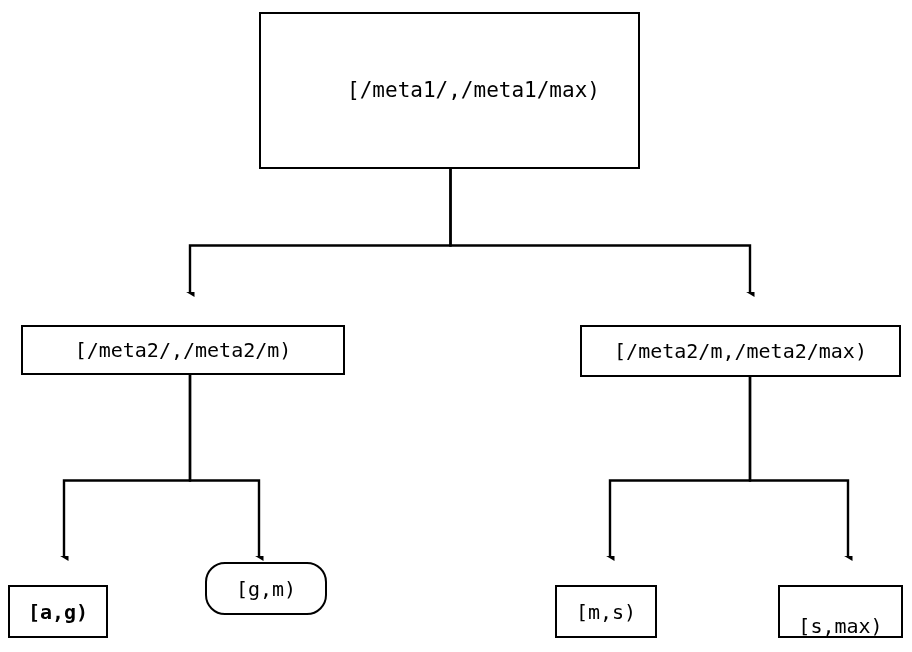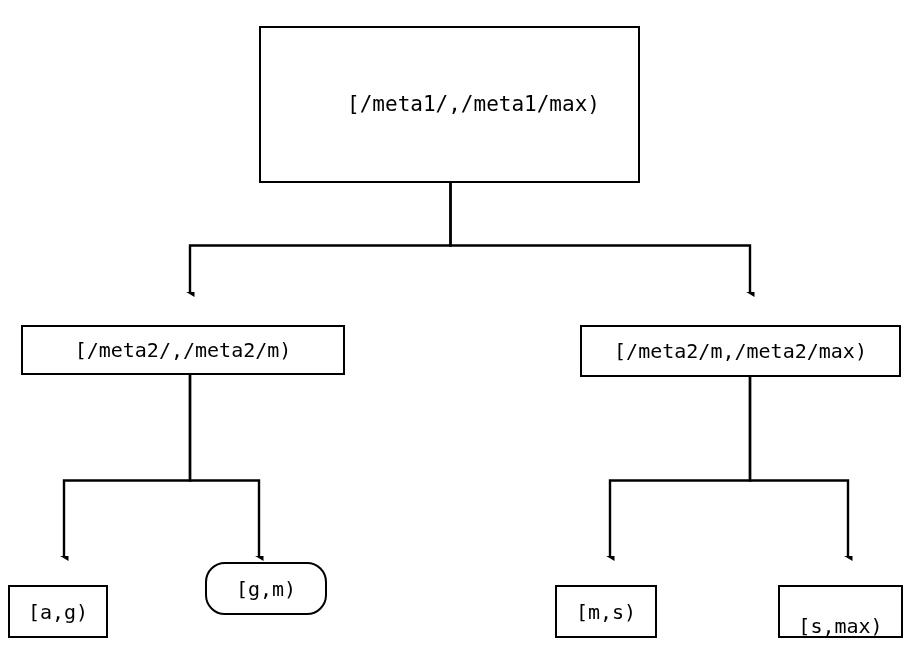--- a/index.html
+++ b/index.html
@@ -36,21 +36,21 @@
     letter-spacing: 0px;
   }
   .node-label {
     display: block;
     line-height: 1;
   }
 
   
   #node-root {
     left: 259px;
-    top: 26px;
+    top: 12px;
     width: 381px;
     height: 157px;
     padding-left: 48px;
   }
   #node-root .node-label { font-size: 21px; }
 
   
   #node-mid-left {
     left: 21px;
     top: 325px;
@@ -65,20 +65,21 @@
   }
   #node-mid-left .node-label,
   #node-mid-right .node-label { font-size: 20px; }
 
   
   #node-leaf-ag {
     left: 8px;
     top: 585px;
     width: 100px;
     height: 53px;
+    font-weight: bold;
   }
   #node-leaf-gm {
     left: 205px;
     top: 562px;
     width: 122px;
     height: 53px;
     border-radius: 20px;
   }
   #node-leaf-ms {
     left: 555px;

